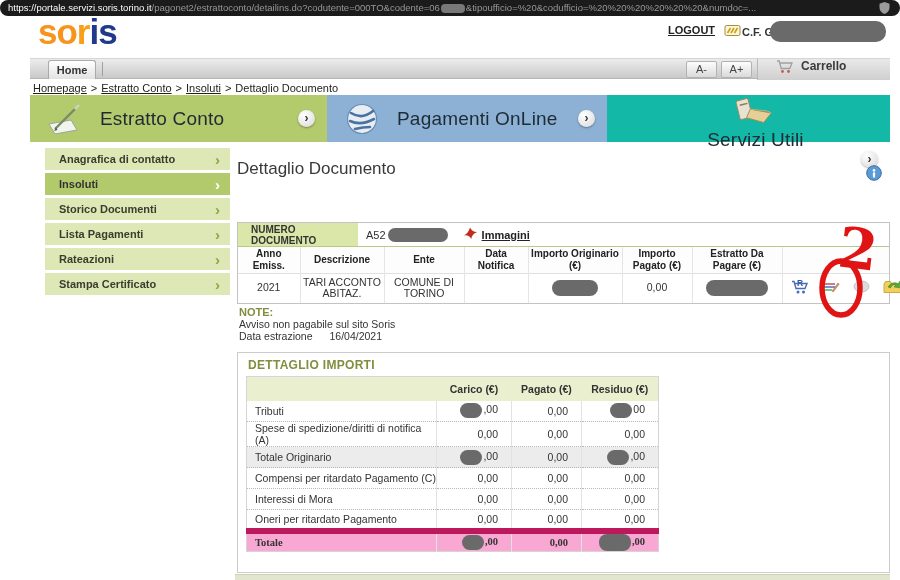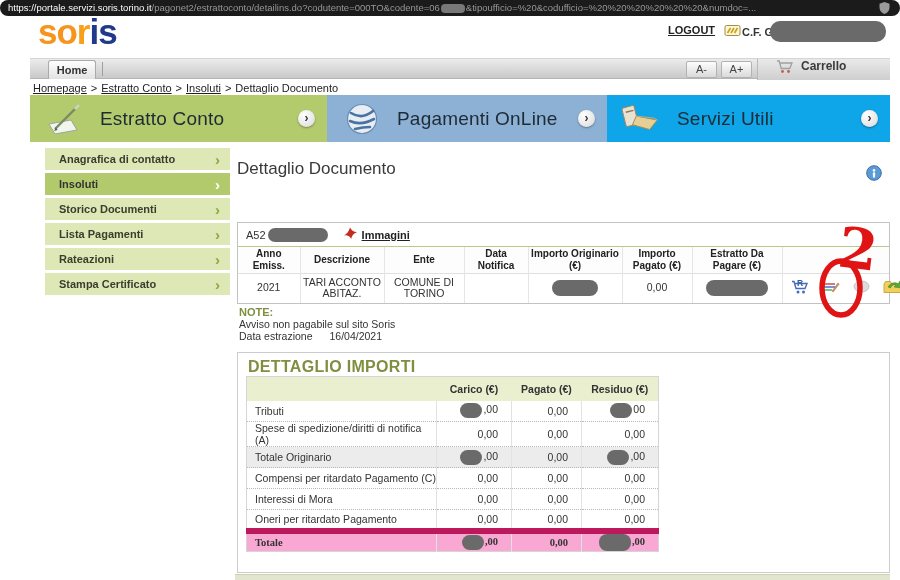--- a/index.html
+++ b/index.html
@@ -87,21 +87,21 @@
   .val-blob.wide { width:62px; }
   .icons-cell { white-space:nowrap; }
   .icons-cell span { display:inline-block; margin:0 5px; vertical-align:middle; cursor:pointer; }
   .icons-cell span.disabled { cursor:default; }
 
   .note { position:absolute; left:209px; top:290px; font-size:10.5px; color:#333; line-height:12px; }
   .note .note-title { color:#7f8f3f; font-weight:bold; font-size:11px; }
   .note .l2-val { margin-left:14px; }
 
   .box2 { position:absolute; left:207px; top:336px; width:653px; height:221px; border:1px solid #ccc; background:#fff; }
-  .di-title { position:absolute; left:10px; top:5px; font-size:16px; font-weight:bold; color:#7f8f3f; letter-spacing:0.3px; }
+  .di-title { position:absolute; left:10px; top:5px; font-size:12px; font-weight:bold; color:#7f8f3f; letter-spacing:0.3px; }
   table.di-table { position:absolute; left:8px; top:23px; border-collapse:collapse; width:412px; table-layout:fixed;
                    border:1px solid #d5d5d5; }
   .di-table th { background:#e9efcf; font-size:10.5px; font-weight:bold; color:#333; height:24px; text-align:center; }
   .di-table td { font-size:10.5px; color:#333; height:21px; border-bottom:1px dotted #b8b8b8; padding:0; }
   .di-table td.lbl { padding-left:8px; text-align:left; }
   .di-table td.val { text-align:right; padding-right:13px; border-left:1px solid #e2e2e2; }
   .di-table tr.shaded td { background:#ececec; }
   .di-table tr.boldrow td { font-weight:bold; border-top:6px solid #be185d; background:#f9a8d4;font-family:Liberation Serif, serif; }
   .cell-blob { width:22px; height:15px; border-radius:8px; margin-right:1px; }
   .cell-blob.blob-wide { width:32px; height:17px; }
@@ -170,21 +170,21 @@
     <div class="tab tab-2" style="background: rgb(140, 177, 213);">
       <span class="tab-icon">
         <svg width="34" height="34" viewBox="0 0 34 34">
           <circle cx="17" cy="17" r="14.5" fill="#e7edf3" stroke="#6a8db3" stroke-width="1.2"></circle>
           <path d="M6 11 Q17 18 28 9 M5 19 Q16 24 29 17 M10 27 Q18 25 25 25" stroke="#4a72a0" fill="none" stroke-width="2.6" stroke-linecap="round"></path>
         </svg>
       </span>
       <span class="tab-label">Pagamenti OnLine</span>
       <span class="tab-arrow">›</span>
     </div>
-    <div class="tab tab-3" style="background: #0ea5e9;">
+    <div class="tab tab-3" style="background: #14b8a6; flex-direction: column;">
       <span class="tab-icon">
         <svg width="44" height="34" viewBox="0 0 44 34">
           <rect x="3" y="4" width="13" height="20" rx="1.5" fill="#e8e2d2" stroke="#9a8a60" transform="rotate(-14 9 14)"></rect>
           <path d="M5 10 l8 -2" stroke="#8a7a50" stroke-width="1.5"></path>
           <path d="M16 14 L38 18 L30 28 L12 23 Z" fill="#e6cf96" stroke="#a08c54"></path>
           <path d="M16 14 L34 16 L38 18" fill="none" stroke="#c4ae78"></path>
         </svg>
       </span>
       <span class="tab-label">Servizi Utili</span>
       <span class="tab-arrow">›</span>
@@ -222,20 +222,21 @@
   <span class="info-icon">
     <svg width="16" height="16" viewBox="0 0 16 16">
       <circle cx="8" cy="8" r="7.3" fill="#5b9bd5" stroke="#3a6ea5"></circle>
       <circle cx="8" cy="5.4" r="1.3" fill="#fff"></circle>
       <rect x="6.9" y="7.2" width="2.2" height="5.6" rx="1.1" fill="#fff"></rect>
     </svg>
   </span>
 
   <div class="box1">
     <div class="docnum-row">
+      <div class="docnum-label">NUMERO DOCUMENTO</div>
       <span class="docnum-value">A52</span>
       <span class="blob doc-blob"></span>
       <span class="pdf-wrap">
         <svg width="16" height="15" viewBox="0 0 16 15">
           <path d="M8 0.5 C9.5 3.5 12 5 15 5.2 C11.5 6.5 9.8 8.5 9.2 12 C7.8 9 5.5 7.8 1.5 8.4 C5 7 6.8 4.5 8 0.5 Z" fill="#c32b1e"></path>
         </svg>
       </span>
       <a class="immagini">Immagini</a>
     </div>
     <table class="doc-table">

